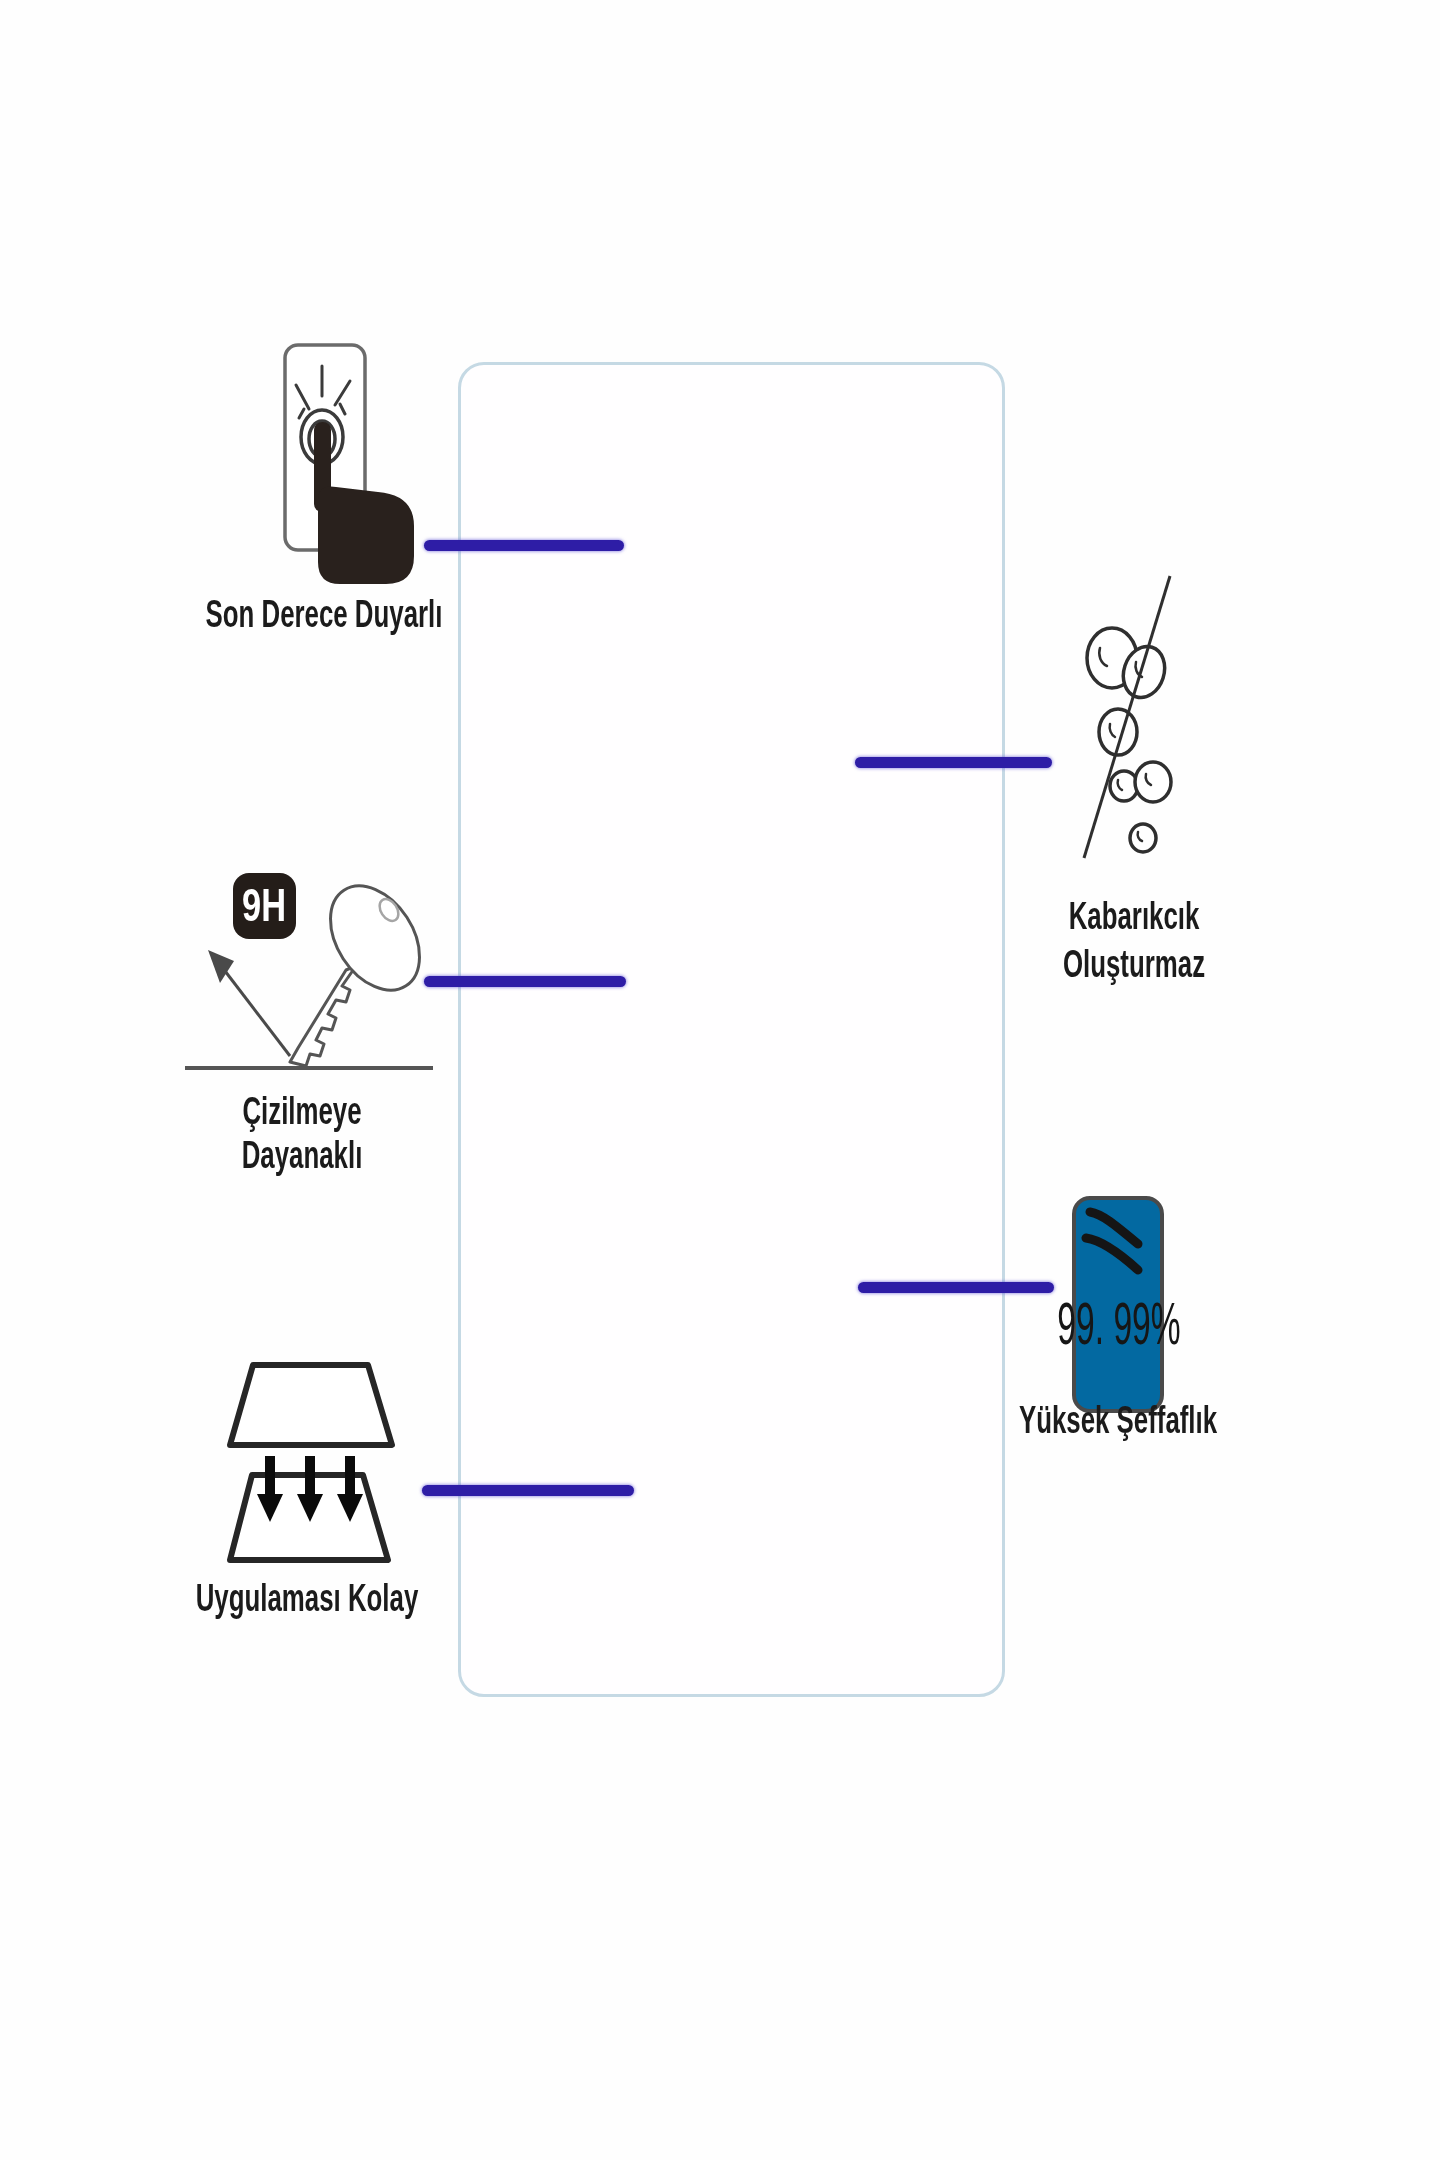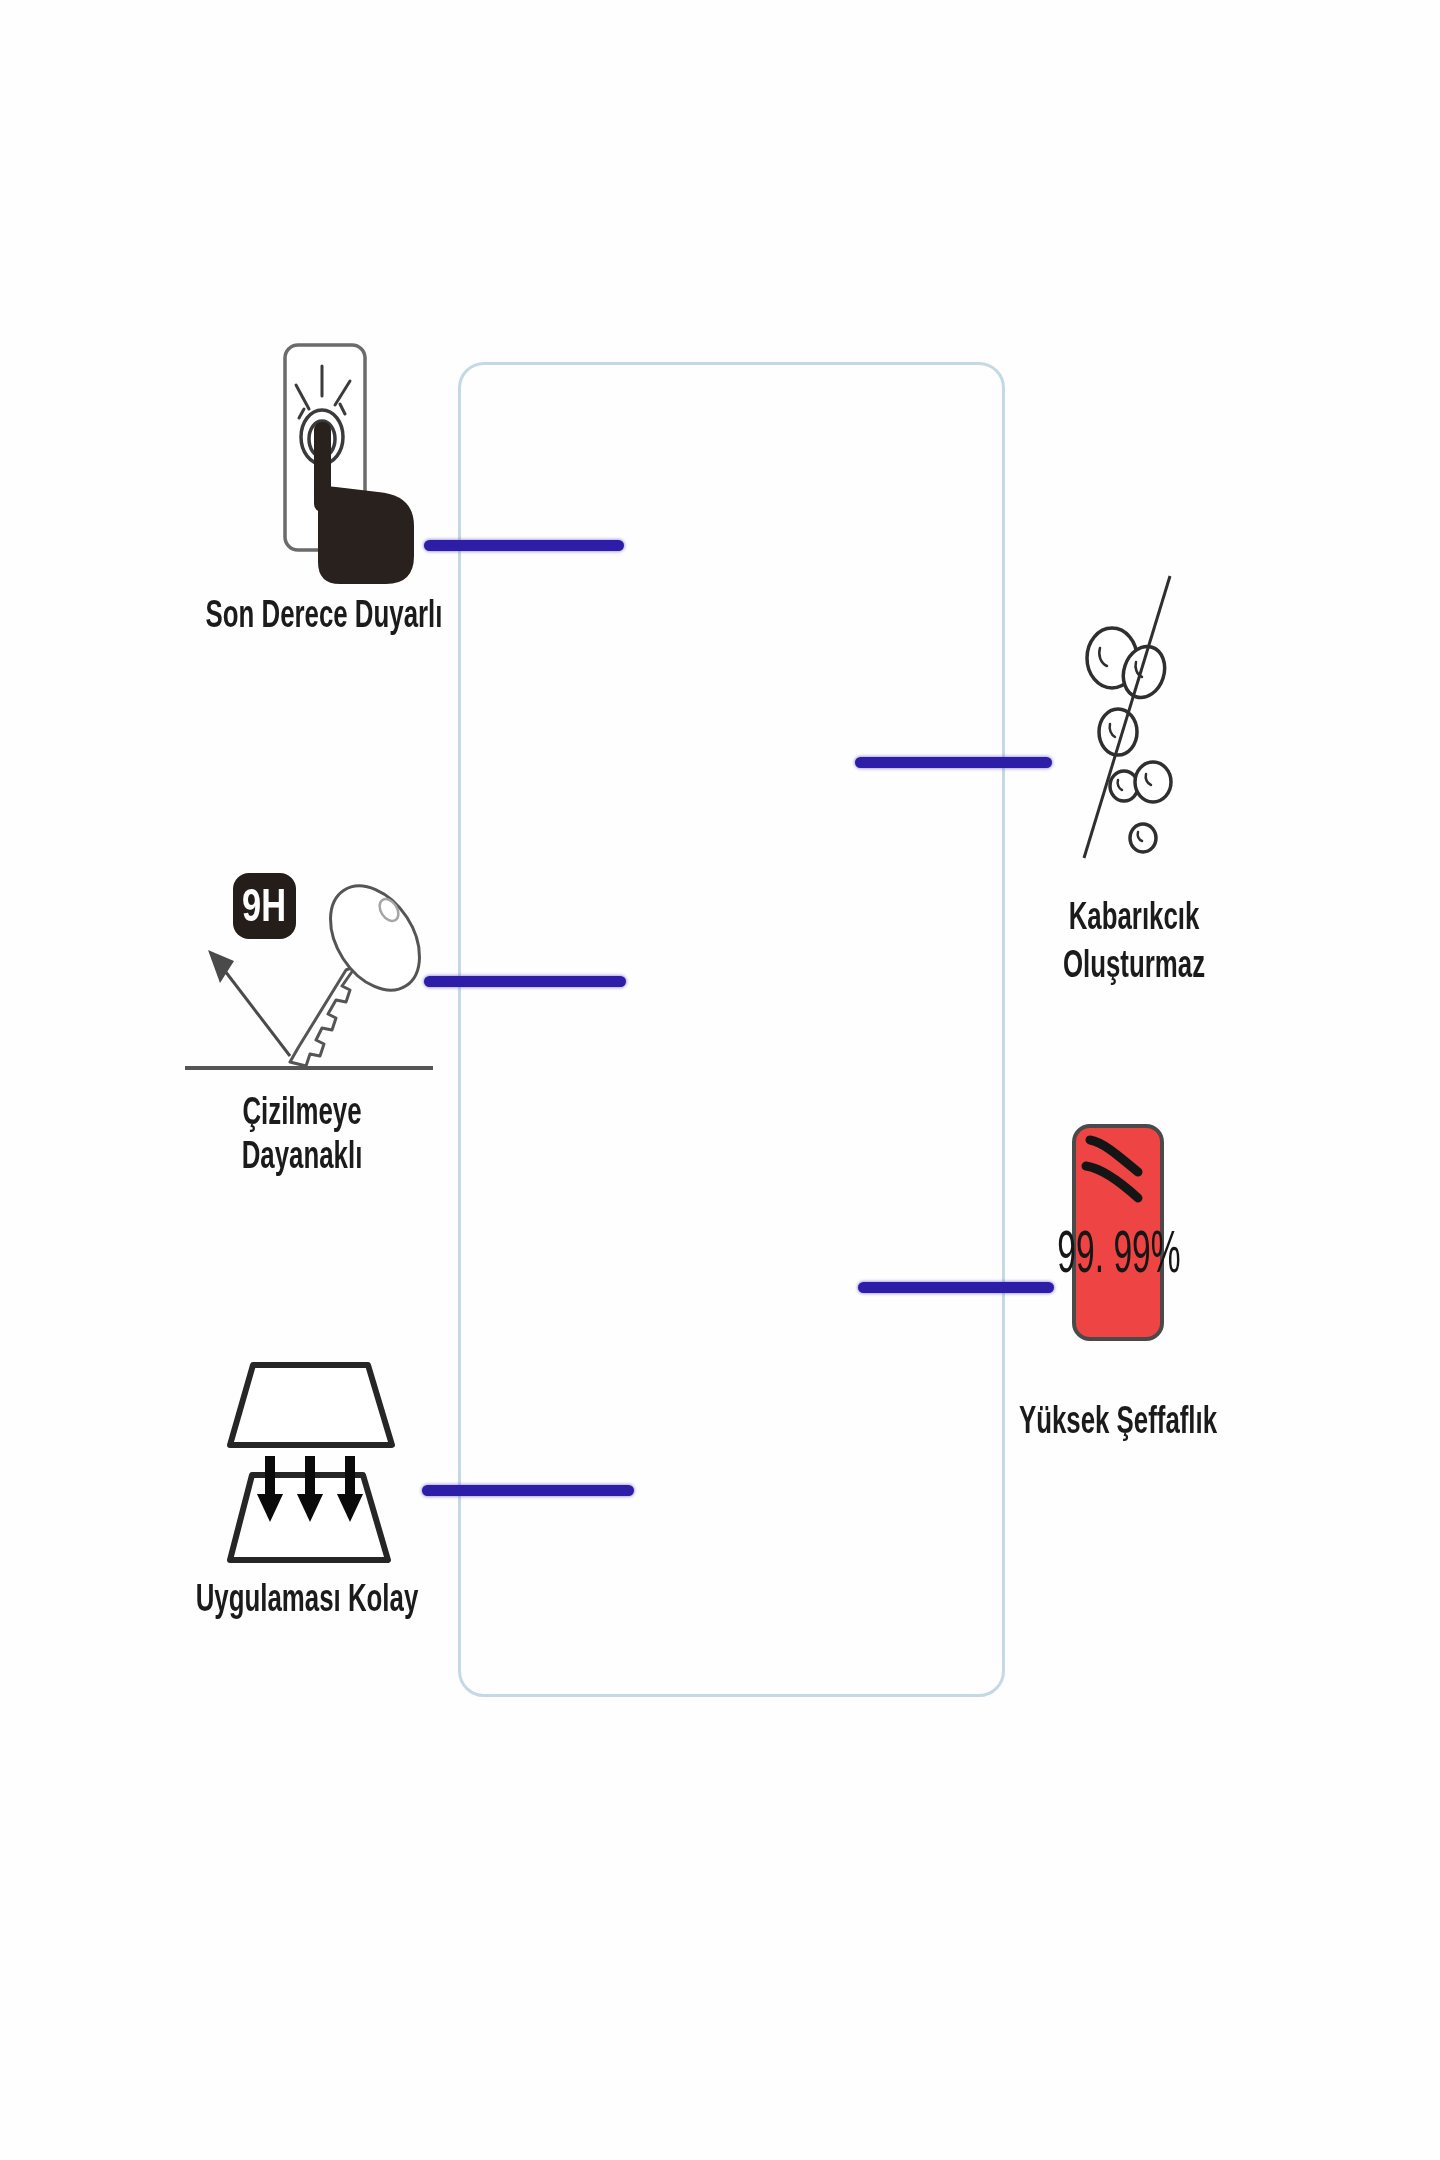--- a/index.html
+++ b/index.html
@@ -32,22 +32,22 @@
     color:var(--label-text,#1b1b1b);
     font-weight:bold;font-size:38px;line-height:44px;
     transform:scaleX(0.68);transform-origin:center top;
     letter-spacing:0px;white-space:nowrap;
   }
   .label span{display:block;}
   .label-l4 span{line-height:48px;}
   .icon-svg{position:absolute;}
   
   .clarity-box{
-    position:absolute;left:1072px;top:1124px;width:92px;height:217px;
-    border:4px solid #4a4a4a;border-radius:18px;background:#ef4444;
+    position:absolute;left:1072px;top:1196px;width:92px;height:217px;
+    border:4px solid #4a4a4a;border-radius:18px;background:#0369a1;
     box-sizing:border-box;
   }
   .clarity-strokes{position:absolute;left:0;top:0;}
   .clarity-value{
     position:absolute;top:94px;left:-77px;width:240px;text-align:center;
     font-size:60px;line-height:60px;color:#161616;font-weight:400;
     transform:scaleX(0.56);transform-origin:center top;white-space:nowrap;
   }
 </style>
 </head>

